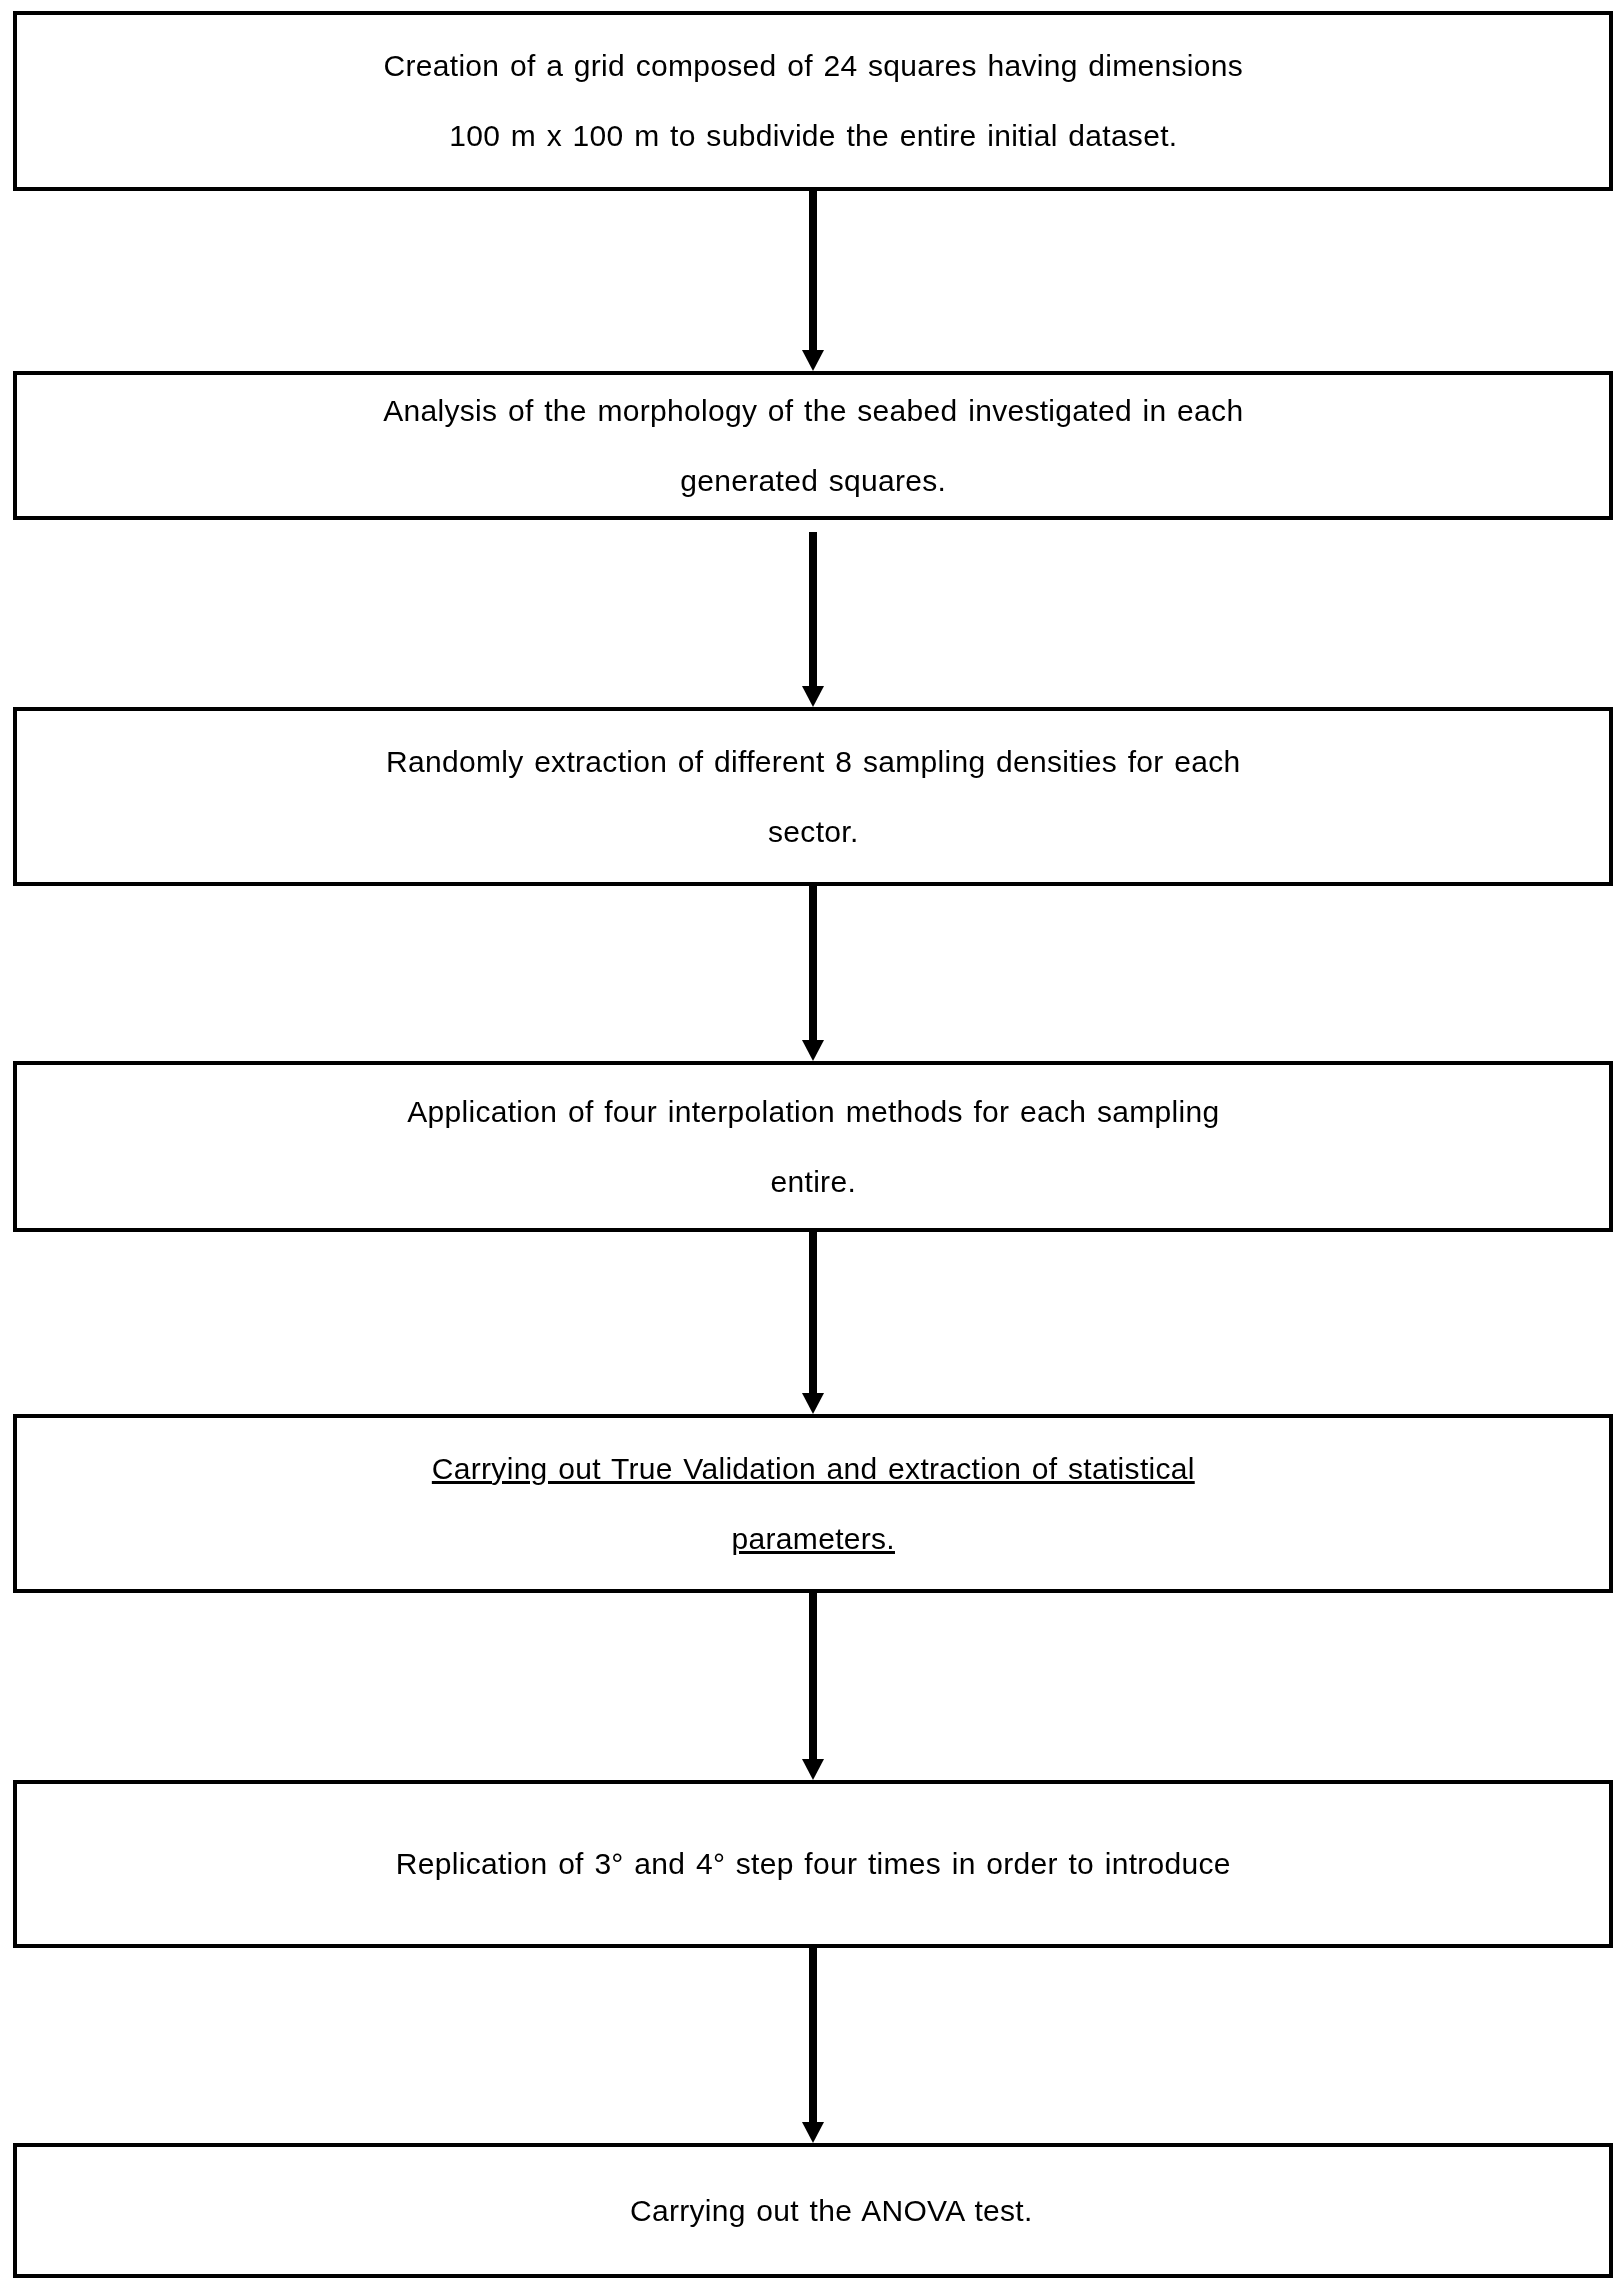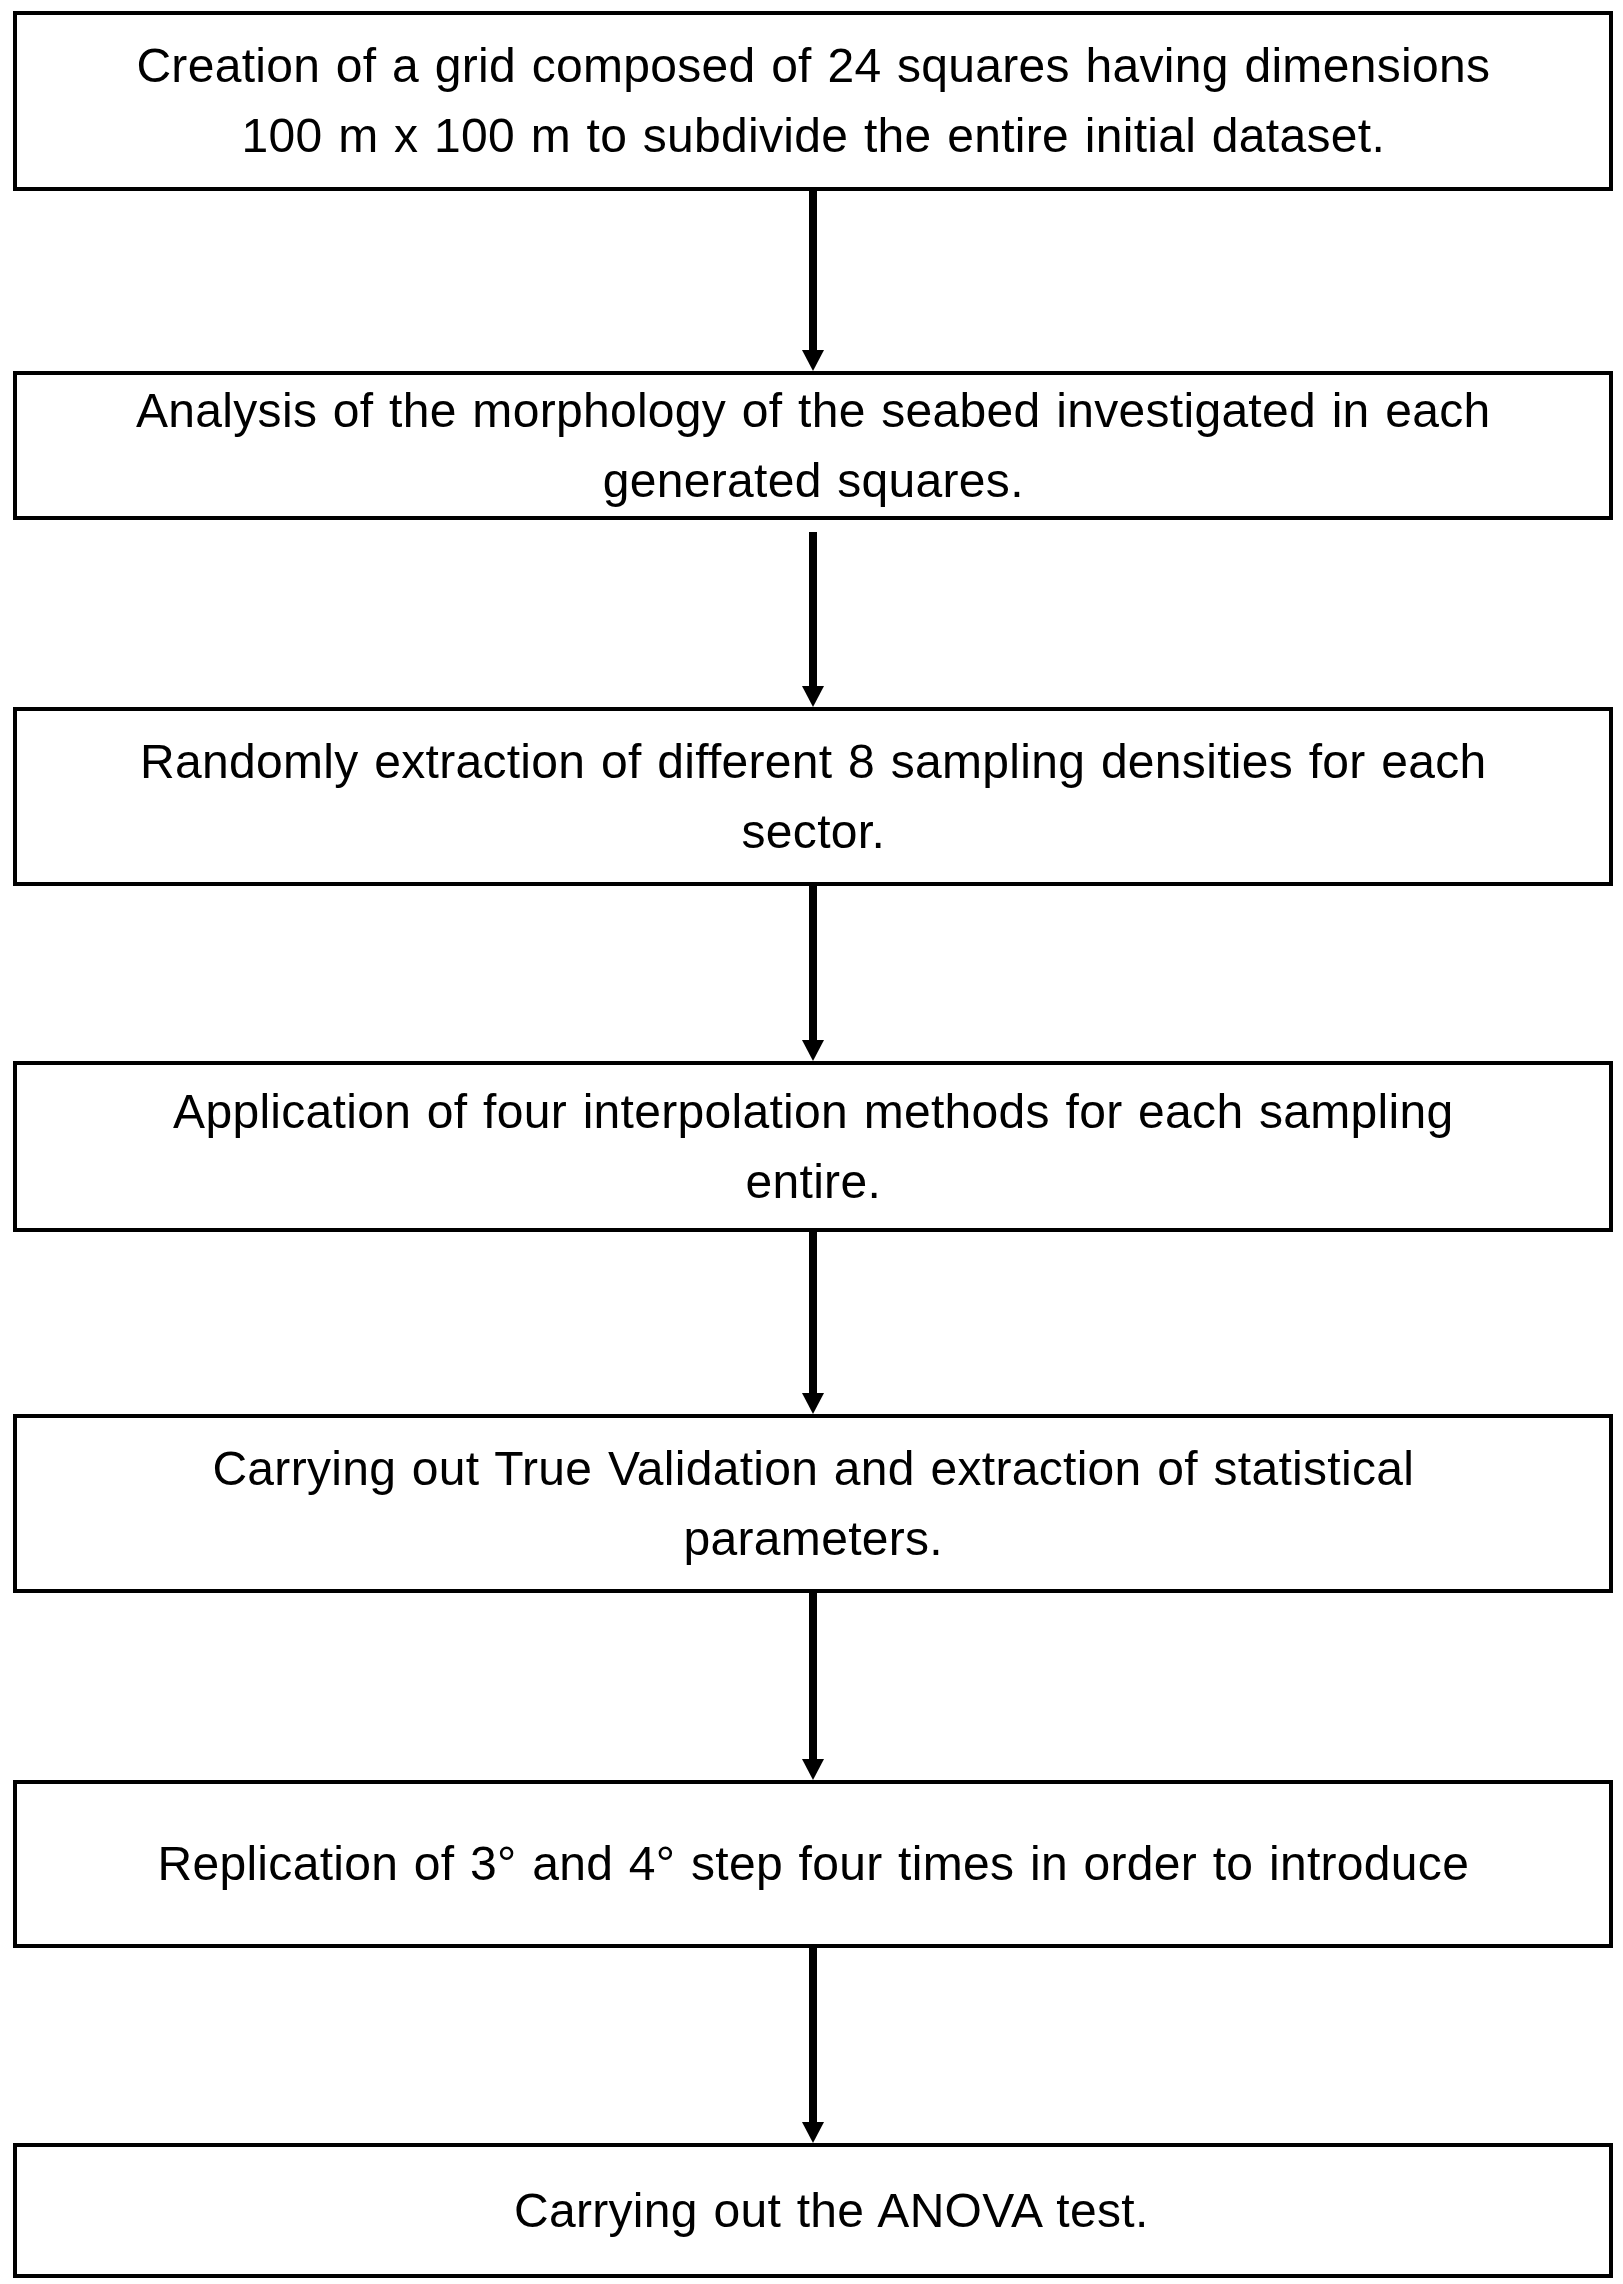--- a/index.html
+++ b/index.html
@@ -19,21 +19,21 @@
     border: 4px solid var(--border, #000000);
     background: var(--box_fill, #ffffff);
     display: flex;
     flex-direction: column;
     justify-content: center;
     align-items: center;
   }
   .flow-box .line {
     white-space: nowrap;
     text-align: left;
-    font-size: 48px;
+    font-size: 30px;
     line-height: 70px;
     letter-spacing: 0.3px;
     word-spacing: 2px;
     color: var(--text, #000000);
   }
   .flow-arrow {
     position: absolute;
     left: 802px;
     width: 22.5px;
   }
@@ -94,21 +94,21 @@
   <div class="flow-box" style="top:1061px; height:171px;">
     <div class="line">Application of four interpolation methods for each sampling</div>
     <div class="line">entire.</div>
   </div>
 
   <div class="flow-arrow" style="top:1232px; height:182px;">
     <div class="shaft"></div>
     <div class="head"></div>
   </div>
 
-  <div class="flow-box" style="top:1414px; height:179px;">
+  <div class="flow-box" style="top:1414px; height:179px;text-decoration:underline;">
     <div class="line">Carrying out True Validation and extraction of statistical</div>
     <div class="line">parameters.</div>
   </div>
 
   <div class="flow-arrow" style="top:1593px; height:187px;">
     <div class="shaft"></div>
     <div class="head"></div>
   </div>
 
   <div class="flow-box" style="top:1780px; height:168px;">

